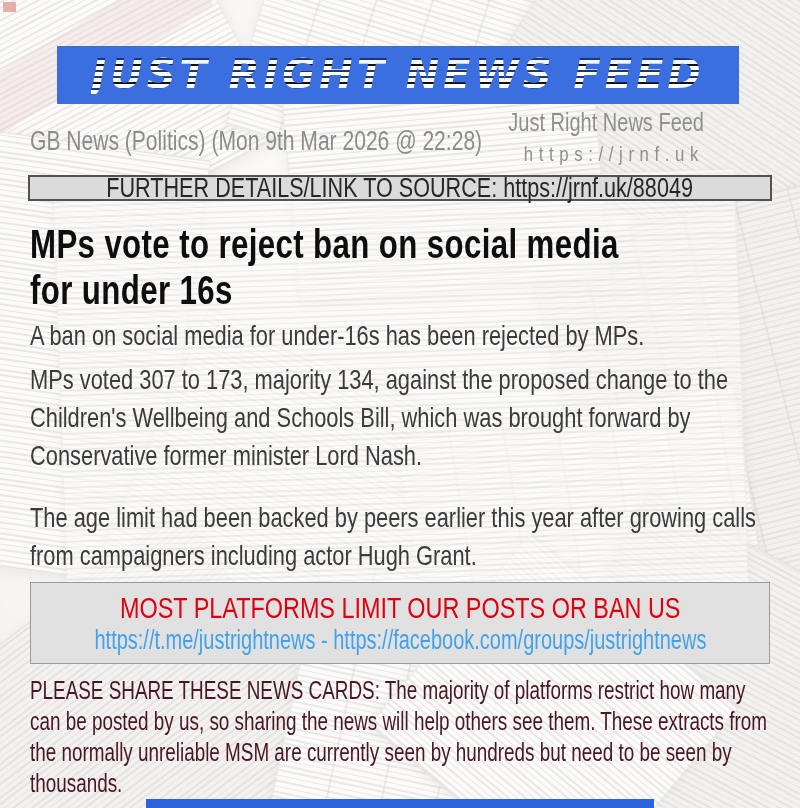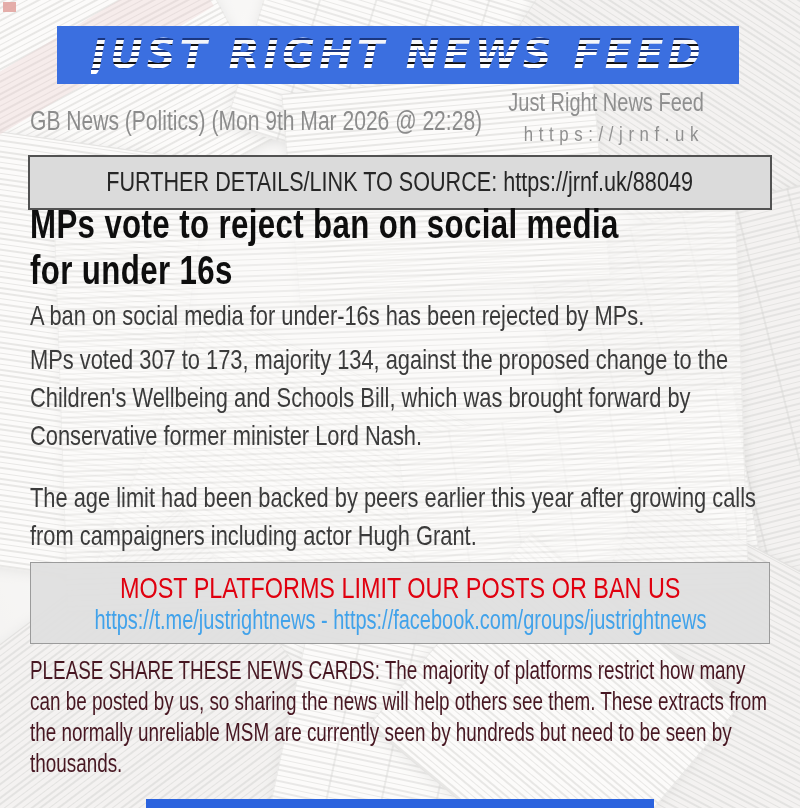--- a/index.html
+++ b/index.html
@@ -34,41 +34,41 @@
   .np10{bottom:-50px;right:-70px;width:310px;height:310px;transform:rotate(28deg);}
   .np11{top:80px;left:290px;width:310px;height:210px;transform:rotate(-5deg);}
   .np12{top:590px;right:110px;width:270px;height:250px;transform:rotate(40deg);}
   .np13{top:180px;left:60px;width:680px;height:420px;transform:rotate(-2deg);opacity:.7;}
   .band-pink{position:absolute;top:28px;left:-60px;width:280px;height:54px;
     transform:rotate(-31deg);background:rgba(205,140,140,0.32);}
   .chip-red{position:absolute;top:2px;left:3px;width:13px;height:10px;background:#bf3a30;opacity:.9;}
   .strip-blue{position:absolute;left:146px;bottom:0;width:508px;height:9px;background:#2b63de;}
   .wash{position:absolute;inset:0;background:rgba(255,255,255,0.55);}
   
-  .content{position:absolute;inset:0;z-index:2;}
+  .content{position:absolute;inset:0;z-index:2;margin-top:20px;}
   .banner{position:absolute;left:57px;top:26px;width:682px;height:58px;
     display:flex;align-items:center;justify-content:center;}
   .banner-title{
     font-family:"DejaVu Sans",sans-serif;font-weight:bold;font-style:italic;
     font-size:40px;letter-spacing:4px;white-space:nowrap;line-height:1;
     background-image:repeating-linear-gradient(180deg,
       #ffffff 0 4px, rgba(22,45,110,0.85) 4px 6px,
       #f4f6fa 6px 10px, #101010 10px 12px,
       #ffffff 12px 16px, rgba(22,45,110,0.85) 16px 18px);
     -webkit-background-clip:text;background-clip:text;color:transparent;
     transform:translateY(-1px);
   }
   .meta-left{position:absolute;left:30px;top:104px;width:540px;
     font-size:27px;color:#8c8c8c;line-height:34px;white-space:nowrap;
     transform:scaleX(0.78);transform-origin:0 0;}
   .meta-right{position:absolute;right:96px;top:88px;width:420px;text-align:right;
     color:#8f8f8f;transform:scaleX(0.8);transform-origin:100% 0;}
   .meta-right .brand{font-size:25px;line-height:28px;white-space:nowrap;}
   .meta-right .brand-url{font-size:21px;line-height:30px;letter-spacing:7px;white-space:nowrap;margin-top:3px;}
-  .source-bar{position:absolute;left:28px;top:155px;width:744px;height:55px;
+  .source-bar{position:absolute;left:28px;top:155px;width:744px;height:26px;
     box-sizing:border-box;background:#dbdbdb;border:2px solid #525252;
     display:flex;align-items:center;justify-content:center;}
   .source-bar span{font-size:27px;color:#262626;white-space:nowrap;
     transform:scaleX(0.8);transform-origin:50% 50%;}
   .headline{position:absolute;left:30px;top:201px;width:948px;
     font-size:40px;font-weight:bold;color:#0e0e0e;line-height:46px;letter-spacing:.5px;
     transform:scaleX(0.78);transform-origin:0 0;}
   .para{position:absolute;left:30px;width:948px;font-size:28px;color:#3b3b3b;
     line-height:38px;transform:scaleX(0.78);transform-origin:0 0;}
   .p1{top:297px;}.p2{top:341px;}.p3{top:479px;}

